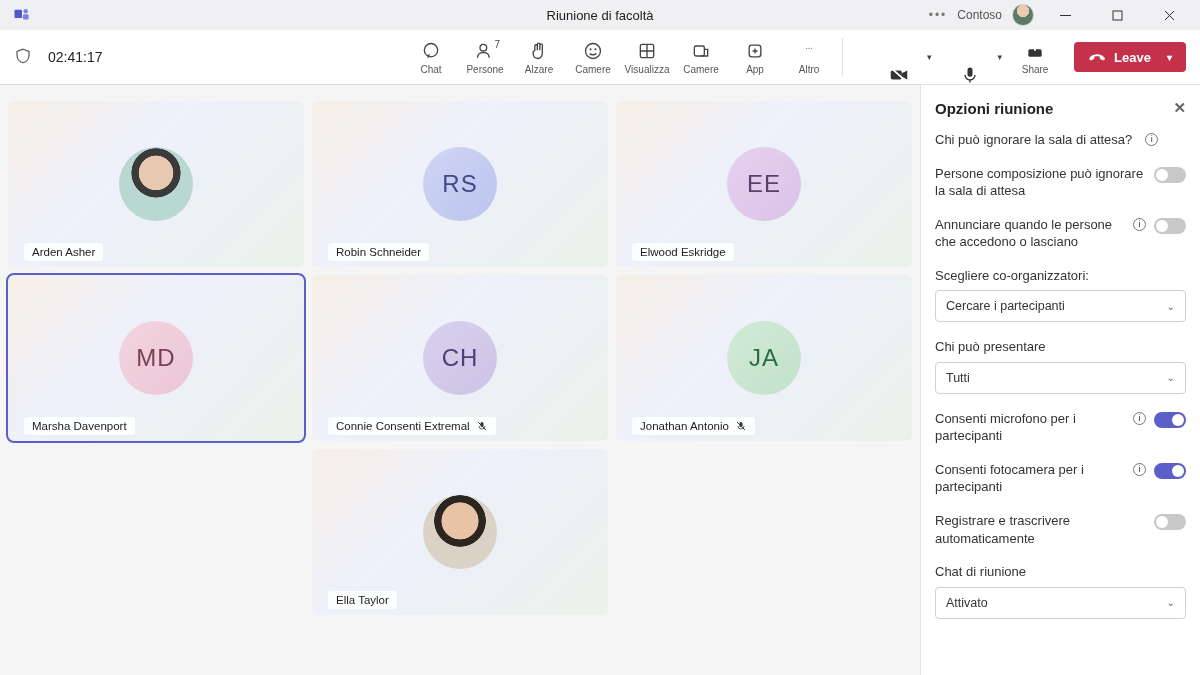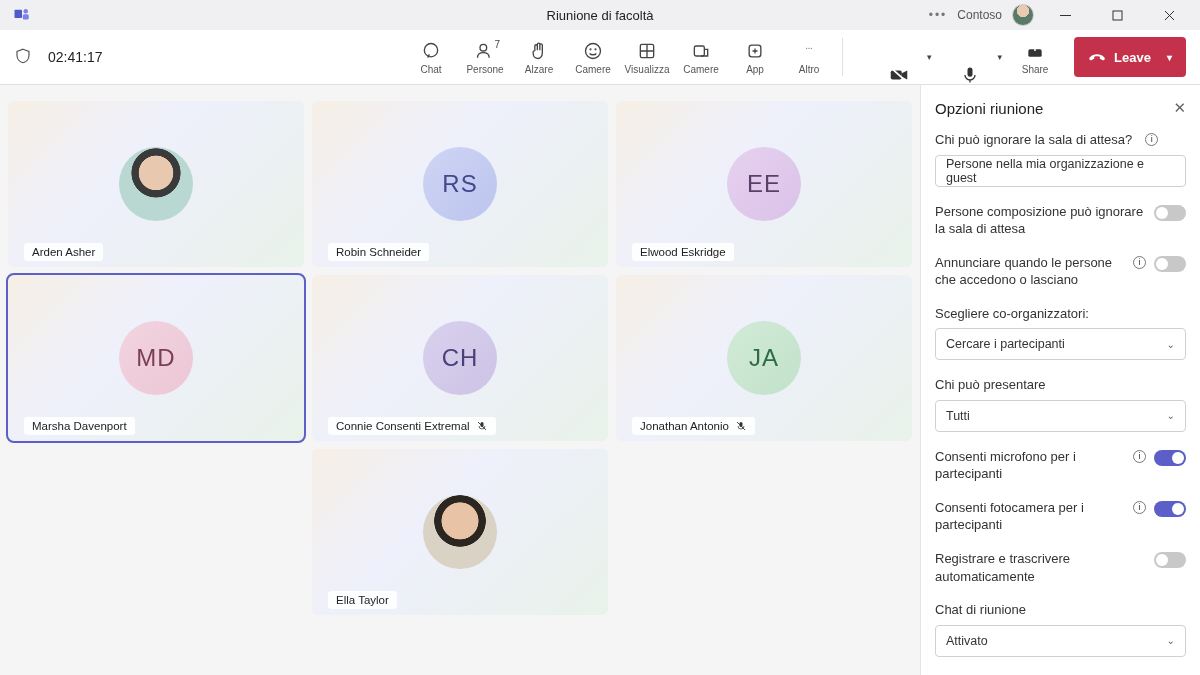--- a/index.html
+++ b/index.html
@@ -20,21 +20,21 @@
   .toolbar .timer { font-size: 14px; color: #222; }
   .toolbar .center { margin-left: auto; display: flex; gap: 0; }
   .toolbar .right { margin-left: 18px; display: flex; align-items: center; gap: 0; }
   .tool-btn { display: flex; flex-direction: column; align-items: center; justify-content: center; width: 54px; height: 55px; font-size: 10px; color: #555; cursor: pointer; gap: 3px; }
   .tool-btn.wide { width: 64px; margin-top: 48px; }
   .tool-btn .ic { width: 22px; height: 22px; display:flex; align-items:center; justify-content:center; color:#444; }
   .tool-btn .lbl { line-height: 1; }
   .vline { width: 1px; height: 38px; background: #e0e0e0; margin: 0 6px; }
   .cam-mic { display: flex; align-items: center; }
   .cam-mic .chev { font-size: 9px; margin-left: -4px; margin-right: 6px; color:#444; }
-  .leave-btn { margin-left: 12px; background: #c4314b; color: #fff; border-radius: 4px; height: 40px; padding: 0 14px; display: flex; align-items: center; gap: 10px; font-size: 13px; font-weight: 600; cursor:pointer; }
+  .leave-btn { margin-left: 12px; background: #c4314b; color: #fff; border-radius: 4px; height: 30px; padding: 0 14px; display: flex; align-items: center; gap: 10px; font-size: 13px; font-weight: 600; cursor:pointer; }
   .leave-btn .phone { transform: rotate(135deg); display:inline-block; }
   .leave-btn .chev { font-size: 10px; margin-left: 6px; }
 
   
   .body { flex: 1; display: flex; min-height: 0; }
 
   
   .stage { flex: 1; background: #f5f5f5; padding: 16px 8px; display: grid; grid-template-columns: repeat(3, 1fr); grid-template-rows: repeat(3, 166px); gap: 8px; align-content: start; overflow:hidden; }
   .tile { position: relative; border-radius: 6px; background: linear-gradient(135deg, #f6efe6 0%, #eef0fb 40%, #e9f2ea 100%); overflow: hidden; display: flex; align-items: center; justify-content: center; }
   .tile.selected { outline: 2px solid #5b5fc7; outline-offset: 0; }
@@ -49,21 +49,21 @@
   .av-md { background: linear-gradient(135deg,#f2d4df,#ecc6d5); color:#7a3f55; }
   .av-ch { background: linear-gradient(135deg,#d8d1ed,#cdc3e6); color:#4a3f7a; }
   .av-ja { background: linear-gradient(135deg,#d1ead6,#c2e2ca); color:#2f6a44; }
 
   
   .photo1 { background: radial-gradient(circle at 50% 35%, #e8c8af 0 28%, #3a3a3a 29% 40%, #b9d8d1 41% 100%); }
   .photo2 { background: radial-gradient(circle at 50% 35%, #e8c3a5 0 30%, #2b2620 31% 42%, #d9d2c5 43% 100%); }
 
   
   .panel { width: 280px; background: #fff; border-left: 1px solid #e5e5e5; display: flex; flex-direction: column; font-size: 13px; color: #333; overflow-y: scroll; }
-  .panel-head { display: flex; align-items: center; justify-content: space-between; padding: 14px 14px 10px 14px; font-size: 15px; font-weight: 400; color:#222; }
+  .panel-head { display: flex; align-items: center; justify-content: space-between; padding: 14px 14px 10px 14px; font-size: 15px; font-weight: 700; color:#222; }
   .panel-head .close { font-size: 15px; color: #666; cursor:pointer; }
   .panel-body { padding: 4px 14px 20px 14px; display: flex; flex-direction: column; gap: 16px; }
   .opt-lbl { font-size: 13px; color: #333; line-height: 1.35; display:flex; align-items:flex-start; gap:13px; }
   .opt-lbl .info { width:13px; height:13px; border:1px solid #777; border-radius:50%; font-size:9px; display:inline-flex; align-items:center; justify-content:center; flex-shrink:0; margin-top:2px; }
   .select { margin-top: 6px; width: 100%; height: 32px; border: 1px solid #d0d0d0; border-radius: 4px; background: #fff; display: flex; align-items: center; justify-content: space-between; padding: 0 10px; font-size: 12.5px; color: #333; cursor:pointer; }
   .select .chev { font-size: 10px; color: #666; }
   .toggle-row { display: flex; justify-content: space-between; align-items: flex-start; gap: 8px; }
   .toggle { width: 32px; height: 16px; border-radius: 8px; background: #c8c8c8; position: relative; flex-shrink: 0; cursor:pointer; margin-top:2px; }
   .toggle::after { content: ""; position: absolute; left: 2px; top: 2px; width: 12px; height: 12px; border-radius: 50%; background: #fff; }
   .toggle.on { background: #5b5fc7; }
@@ -303,23 +303,20 @@
       <span>Opzioni riunione</span>
       <span class="close">✕</span>
     </div>
     <div class="panel-body">
 
       <div>
         <div class="opt-lbl">
             <span>Chi può ignorare la sala di attesa?</span>
             <span class="info">i</span>
           </div>
-        <div class="select">
-          <span>Persone nella mia organizzazione e guest</span>
-        </div>
       </div>
 
       <div class="toggle-row">
         <span class="opt-lbl">Persone composizione può ignorare la sala di attesa</span>
         <span class="toggle"></span>
       </div>
 
       <div class="toggle-row">
         <span class="opt-lbl">
             <span>Annunciare quando le persone che accedono o lasciano</span>

